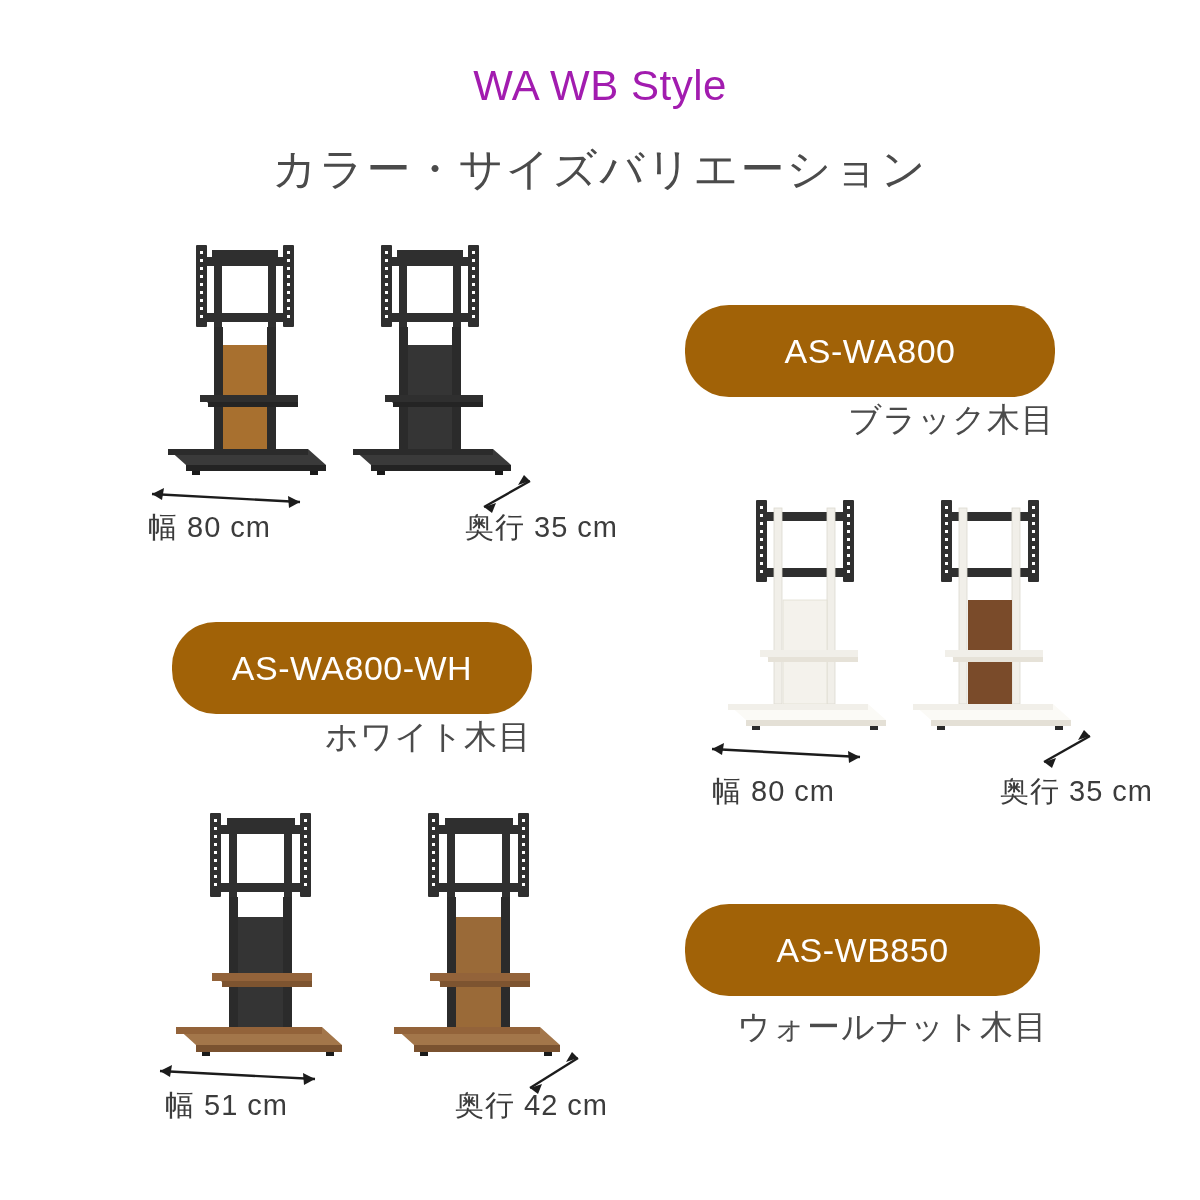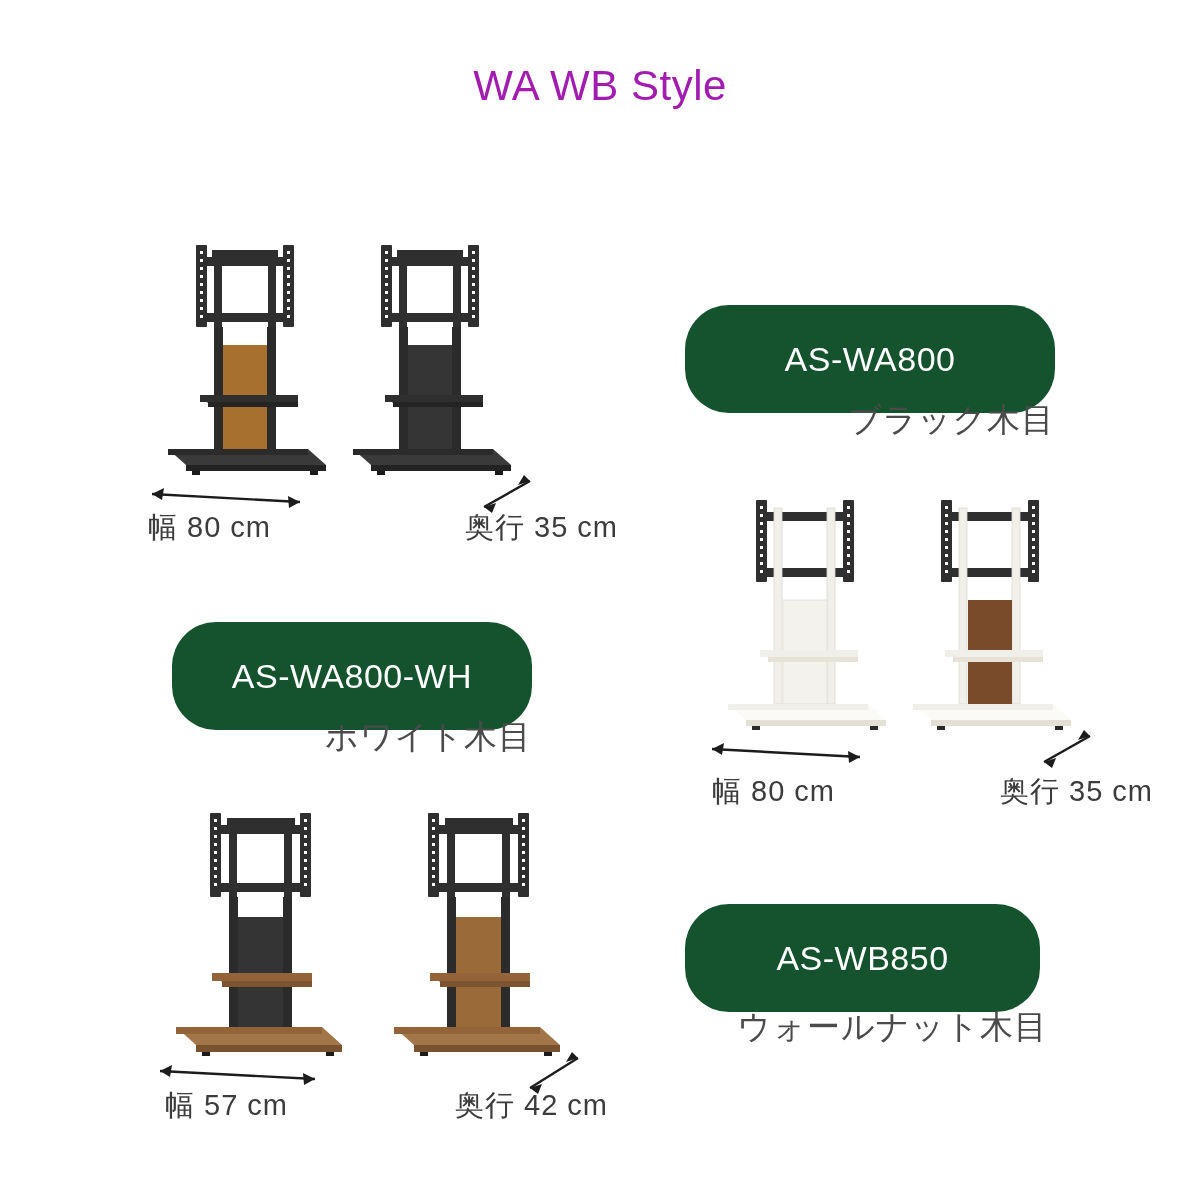--- a/index.html
+++ b/index.html
@@ -16,22 +16,22 @@
     font-size:42px;font-weight:400;color:#a21caf;letter-spacing:.5px;
   }
   .title-jp{
     position:absolute;left:0;top:140px;width:1200px;text-align:center;
     font-size:44px;font-weight:400;color:#4b4b4b;letter-spacing:2px;
   }
 
   
   .pill{
     position:absolute;display:flex;align-items:center;justify-content:center;
-    background:#14532d;border-radius:44px;color:#ffffff;
-    font-size:34px;letter-spacing:.5px;height:108px;
+    background:#a16207;border-radius:44px;color:#ffffff;
+    font-size:34px;letter-spacing:.5px;height:92px;
   }
   .pill-sub{
     position:absolute;text-align:right;font-size:33px;color:#4b4b4b;
     letter-spacing:1px;
   }
 
   
   .dim-label{position:absolute;font-size:29px;color:#3c3c3c;letter-spacing:1px;white-space:nowrap;}
 
   
@@ -39,20 +39,21 @@
   .stand svg{display:block;}
 
   .grp{position:absolute;}
 </style>
 </head>
 <body>
 
 <div class="page">
 
   <div class="title-en">WA WB Style</div>
+  <div class="title-jp">カラー・サイズバリエーション</div>
 
   <div class="grp" style="left:120px;top:235px;">
 
     <div class="stand" style="left:20px;top:0;position:absolute;">
       <svg width="210" height="250" viewBox="0 0 210 250">
 
         <g fill="#2f2f2f">
           <rect x="56" y="10" width="11" height="82" rx="1"></rect>
           <rect x="143" y="10" width="11" height="82" rx="1"></rect>
           <rect x="62" y="22" width="88" height="9"></rect>
@@ -373,21 +374,21 @@
       <polygon points="10,14 22,8 20,20" fill="#1c1c1c"></polygon>
       <polygon points="165,22 153,16 154,28" fill="#1c1c1c"></polygon>
     </svg>
     <svg style="position:absolute;left:388px;top:245px;" width="80" height="45">
       <line x1="12" y1="38" x2="60" y2="8" stroke="#1c1c1c" stroke-width="2.4"></line>
       <polygon points="12,38 24,34 20,44" fill="#1c1c1c"></polygon>
       <polygon points="60,8 48,12 54,2" fill="#1c1c1c"></polygon>
     </svg>
   </div>
 
-  <div class="dim-label" style="left:165px;top:1086px;">幅 57 cm</div>
+  <div class="dim-label" style="left:165px;top:1086px;">幅 51 cm</div>
   <div class="dim-label" style="left:455px;top:1086px;">奥行 42 cm</div>
 
   <div class="pill" style="left:685px;top:904px;width:355px;">
     <span>AS-WB850</span>
   </div>
   <div class="pill-sub" style="left:693px;top:1005px;width:355px;">ウォールナット木目</div>
 
 </div>
 
 </body></html>

